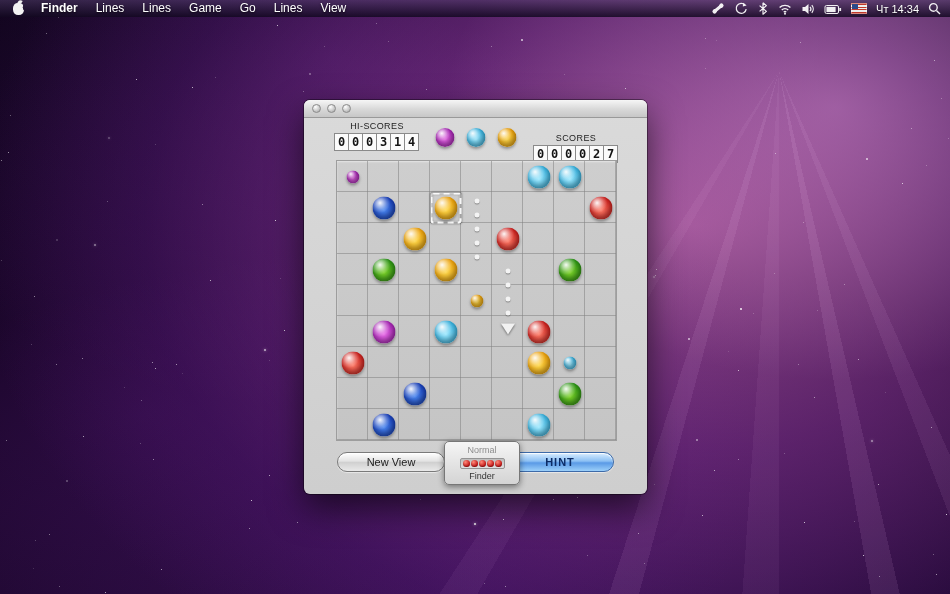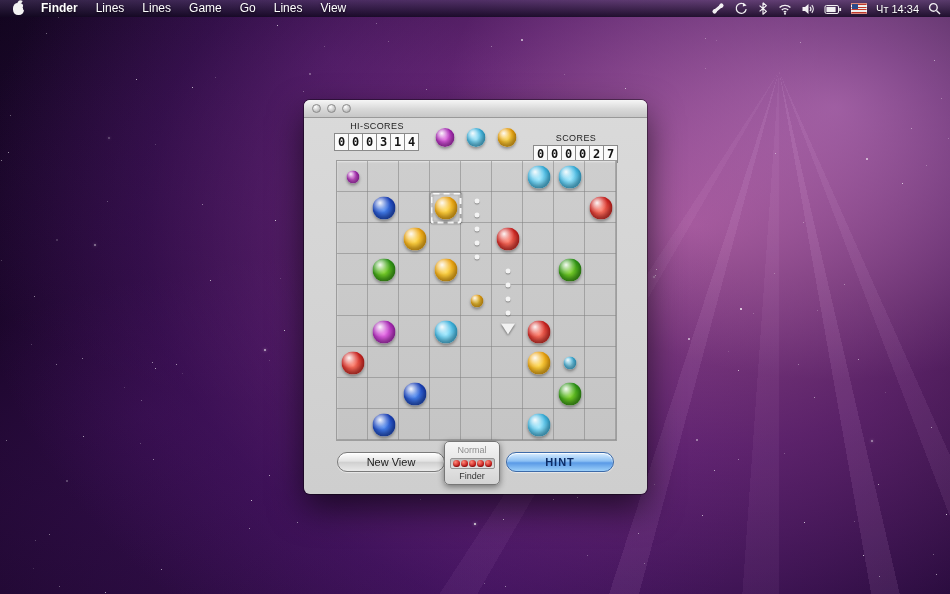--- a/index.html
+++ b/index.html
@@ -79,21 +79,21 @@
     filter:drop-shadow(0 1px 1px rgba(0,0,0,.5));}
 
   .btn{position:absolute;top:352px;height:20px;border-radius:10px;border:1px solid #7a7a7a;
     display:flex;align-items:center;justify-content:center;font-size:11px;box-sizing:border-box;
     box-shadow:0 1px 1px rgba(255,255,255,.55), inset 0 1px 1px rgba(255,255,255,.9);}
   .new-game{left:33px;width:108px;color:#222;
     background:linear-gradient(#ffffff,#e3e3e3 45%,#d0d0d0 52%,#e9e9e9);}
   .hint{left:202px;width:108px;color:#0c2c66;font-weight:bold;letter-spacing:1px;border-color:#3d6aa8;
     background:linear-gradient(#d9edff,#8cc0f4 45%,#5a9ae6 55%,#9cd0fa);}
 
-  .difficulty{position:absolute;left:140px;top:341px;width:56px;height:44px;z-index:5;box-sizing:border-box;
+  .difficulty{position:absolute;left:140px;top:341px;width:76px;height:44px;z-index:5;box-sizing:border-box;
     border:1px solid #777;border-radius:5px;background:linear-gradient(#f5f5f5,#d4d4d4);
     box-shadow:0 2px 6px rgba(0,0,0,.45);display:flex;flex-direction:column;align-items:center;
     justify-content:space-between;padding:3px 0;}
   .diff-label{font-size:9px;color:#8d8d8d;line-height:10px;}
   .diff-label.bottom{color:#333;}
   #difficulty-dots{display:flex;gap:1px;background:linear-gradient(#bdbdbd,#e0e0e0);
     border:1px solid #949494;border-radius:2px;padding:1px 2px;}
   .diff-dot{width:7px;height:7px;border-radius:50%;
     background:radial-gradient(circle at 35% 30%, #ff8a7a, #c01010 72%);
     box-shadow:inset 0 -1px 1px rgba(0,0,0,.3);}

